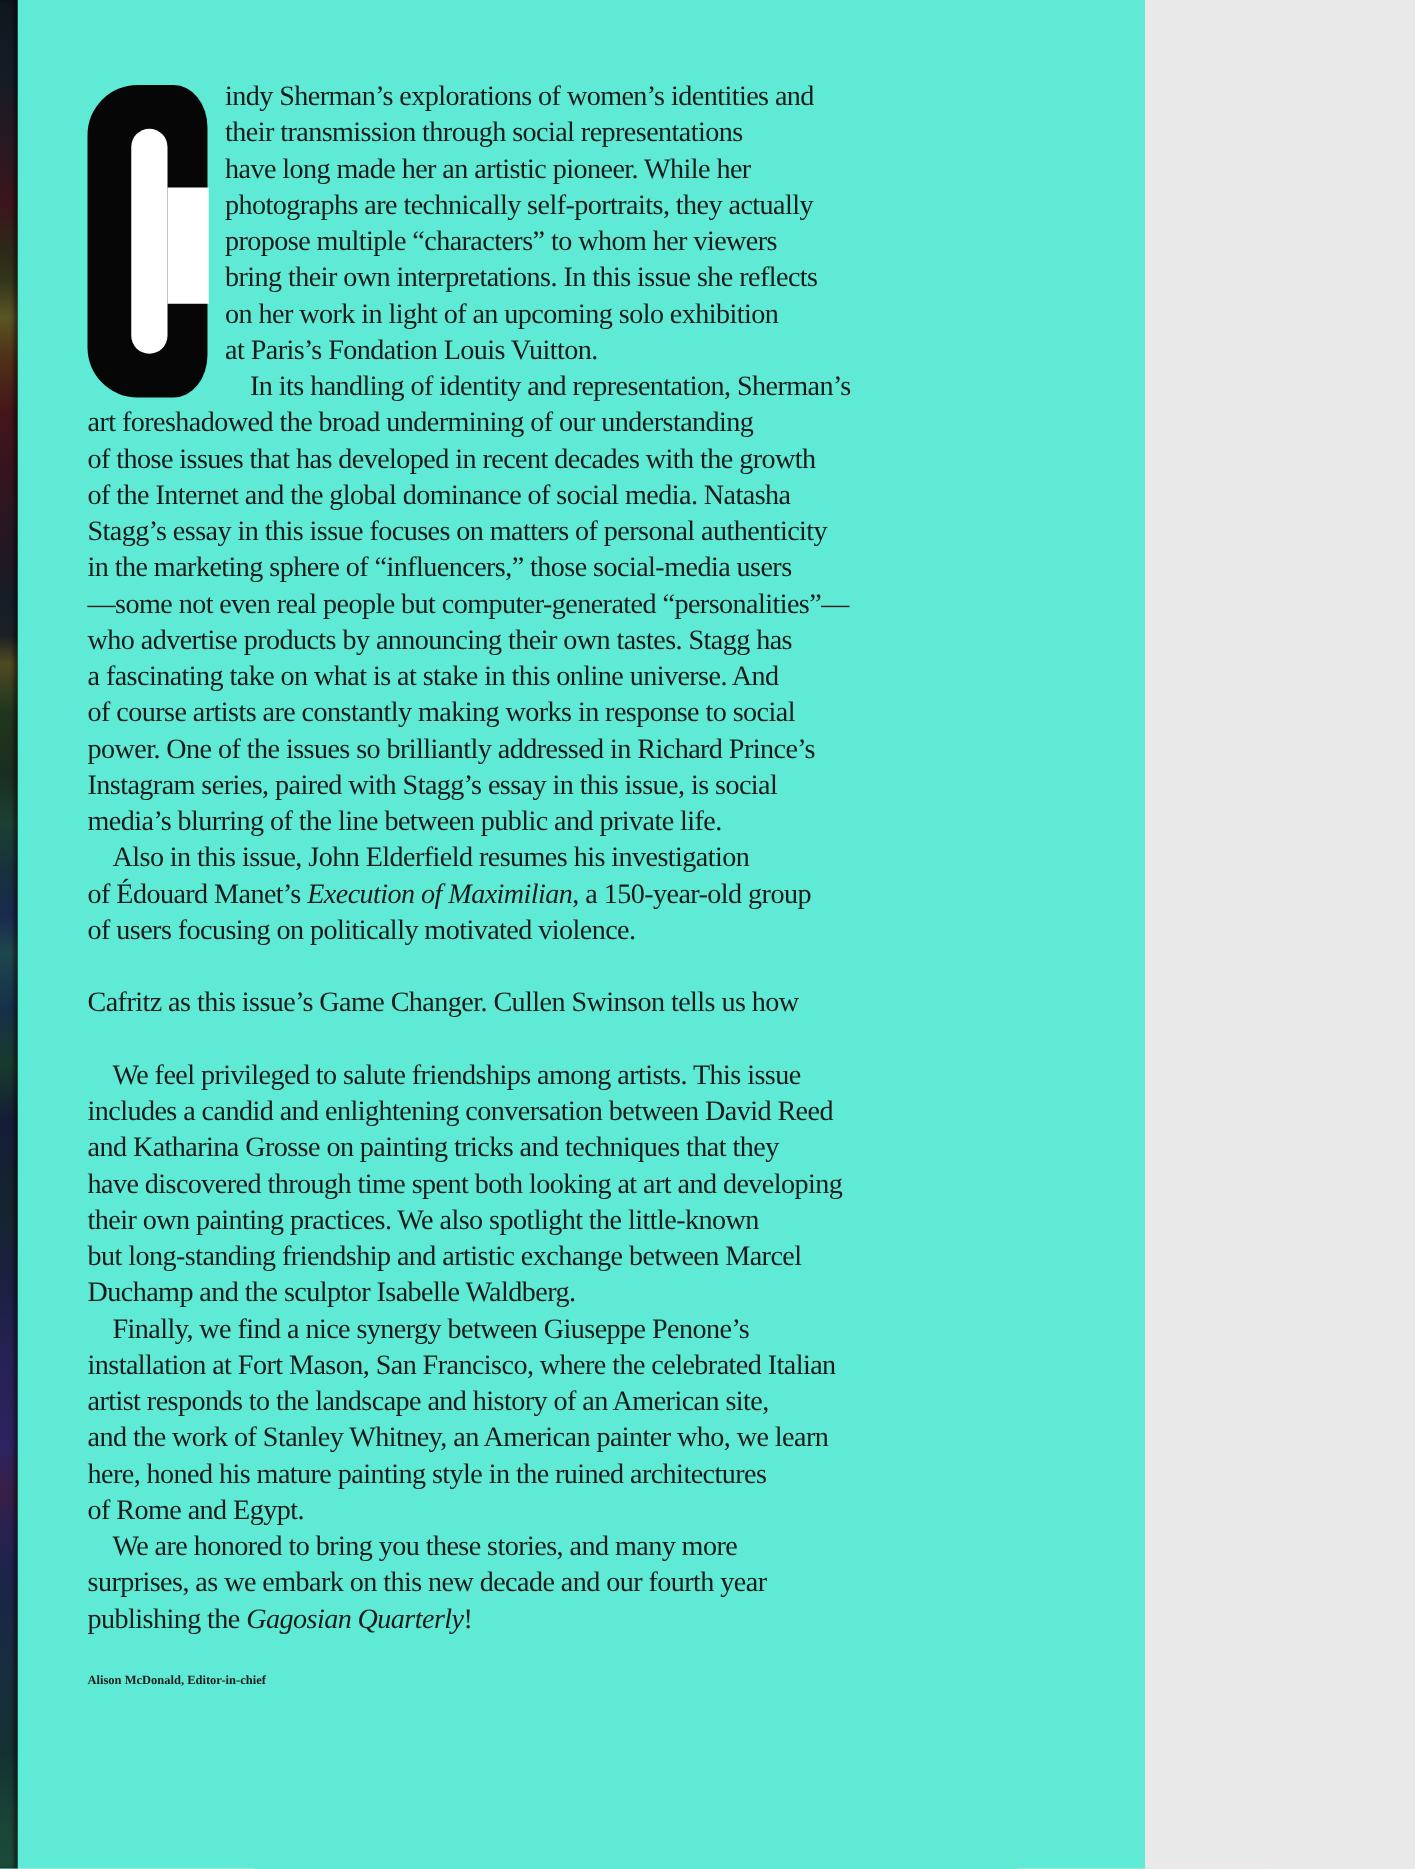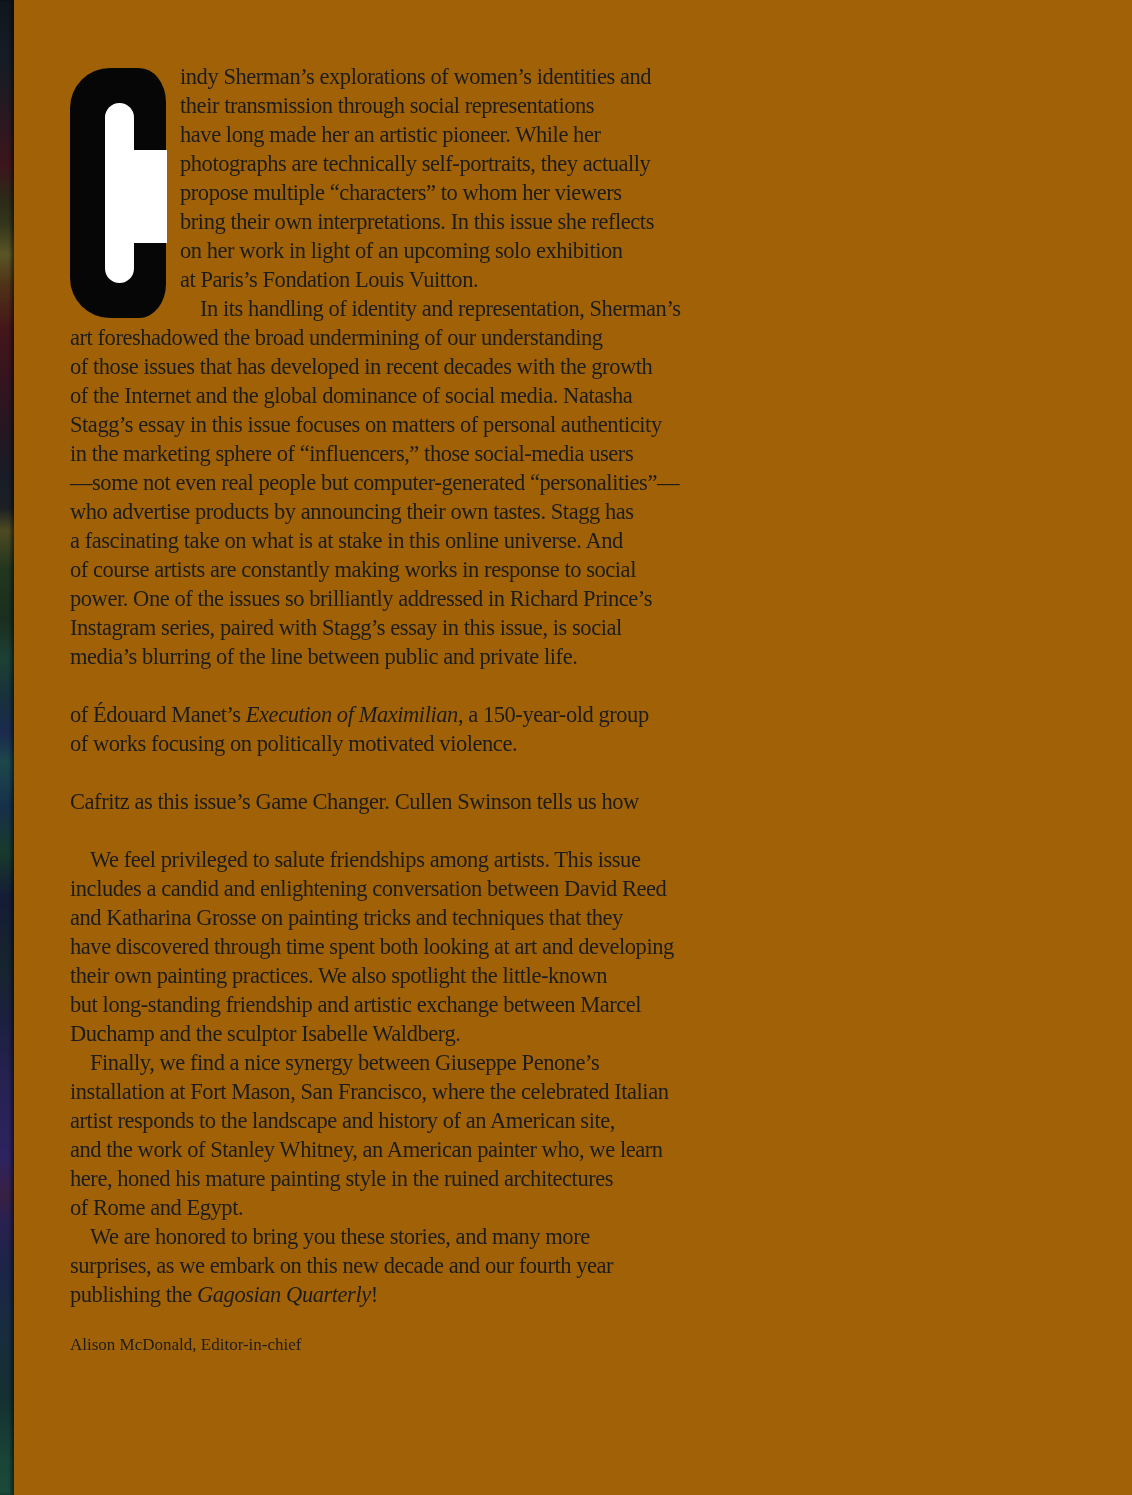--- a/index.html
+++ b/index.html
@@ -1,21 +1,22 @@
 <!DOCTYPE html>
 <html><head>
 <meta charset="utf-8">
 <style>
   html,body{margin:0;padding:0;background:#e9e9e9;}
   .page{
     position:relative;
-    width:1132px;height:1495px;
-    background:#a16207;
+    width:896px;height:1495px;
+    background:#5eead4;
     overflow:hidden;
     font-family:"Liberation Serif","DejaVu Serif",serif;
+    padding-left:20px;
   }
   .photo-strip{
     position:absolute;left:0;top:0;width:14px;height:1495px;
     background:#1a1f2a; 
     box-shadow:inset -3px 0 3px rgba(0,0,0,0.45);
   }
   .article{
     position:absolute;left:70px;top:62px;width:880px;
     color:#1c1c1c;
     font-size:22.5px;line-height:29px;letter-spacing:-0.45px;
@@ -35,40 +36,41 @@
   .dc-slot{
     position:absolute;left:35px;top:35px;width:29px;height:180px;
     background:#ffffff;border-radius:15px;
   }
   .dc-mouth{
     position:absolute;left:64px;top:82px;width:33px;height:93px;
     background:#ffffff;
   }
   .byline{
     margin:26px 0 0 0;
-    font-size:17px;line-height:19px;letter-spacing:0;
+    font-size:10px;line-height:19px;letter-spacing:0;
     color:#1d1d1d;
+    font-weight:bold;
   }
 </style>
 </head>
 <body>
 
 <div class="page">
   <div class="photo-strip" style="background: linear-gradient(rgb(16, 22, 30) 0%, rgb(21, 28, 38) 4%, rgb(42, 24, 32) 8%, rgb(60, 21, 28) 11%, rgb(44, 42, 24) 13.5%, rgb(51, 53, 28) 15%, rgb(90, 85, 36) 17%, rgb(79, 51, 24) 19%, rgb(68, 22, 26) 22%, rgb(54, 20, 30) 25%, rgb(36, 23, 34) 29%, rgb(24, 28, 40) 32%, rgb(28, 32, 36) 34%, rgb(78, 74, 34) 35.5%, rgb(34, 54, 30) 38%, rgb(26, 46, 32) 41.5%, rgb(29, 64, 52) 44%, rgb(23, 50, 60) 46.5%, rgb(27, 42, 78) 49%, rgb(29, 71, 76) 51%, rgb(22, 48, 74) 54%, rgb(24, 58, 44) 57%, rgb(20, 28, 54) 60%, rgb(22, 36, 46) 64.5%, rgb(28, 32, 64) 68.5%, rgb(39, 34, 84) 73%, rgb(45, 35, 96) 77.5%, rgb(56, 32, 67) 80%, rgb(42, 32, 80) 81.5%, rgb(28, 36, 72) 84.5%, rgb(24, 44, 62) 89%, rgb(20, 48, 50) 93.5%, rgb(26, 70, 56) 98%, rgb(27, 74, 58) 100%);"></div>
 
   <div class="article">
     <div>
       <div class="dropcap" aria-label="C" style="background: rgb(6, 6, 6);">
         <span class="dc-slot"></span>
         <span class="dc-mouth"></span>
       </div>
 
     <p class="para"><span>indy Sherman’s explorations of women’s identities and</span><br><span>their transmission through social representations</span><br><span>have long made her an artistic pioneer. While her</span><br><span>photographs are technically self-portraits, they actually</span><br><span>propose multiple “characters” to whom her viewers</span><br><span>bring their own interpretations. In this issue she reflects</span><br><span>on her work in light of an upcoming solo exhibition</span><br><span>at Paris’s Fondation Louis Vuitton.</span></p>
         <p class="para indent"><span>In its handling of identity and representation, Sherman’s</span><br><span>art foreshadowed the broad undermining of our understanding</span><br><span>of those issues that has developed in recent decades with the growth</span><br><span>of the Internet and the global dominance of social media. Natasha</span><br><span>Stagg’s essay in this issue focuses on matters of personal authenticity</span><br><span>in the marketing sphere of “influencers,” those social-media users</span><br><span>—some not even real people but computer-generated “personalities”—</span><br><span>who advertise products by announcing their own tastes. Stagg has</span><br><span>a fascinating take on what is at stake in this online universe. And</span><br><span>of course artists are constantly making works in response to social</span><br><span>power. One of the issues so brilliantly addressed in Richard Prince’s</span><br><span>Instagram series, paired with Stagg’s essay in this issue, is social</span><br><span>media’s blurring of the line between public and private life.</span></p>
-        <p class="para indent"><br><span>of Édouard Manet’s </span><span class="it">Execution of Maximilian</span><span>, a 150-year-old group</span><br><span>of works focusing on politically motivated violence.</span></p>
+        <p class="para indent"><span>Also in this issue, John Elderfield resumes his investigation</span><br><span>of Édouard Manet’s </span><span class="it">Execution of Maximilian</span><span>, a 150-year-old group</span><br><span>of users focusing on politically motivated violence.</span></p>
         <p class="para indent"><br><span>Cafritz as this issue’s Game Changer. Cullen Swinson tells us how</span><br><br></p>
         <p class="para indent"><span>We feel privileged to salute friendships among artists. This issue</span><br><span>includes a candid and enlightening conversation between David Reed</span><br><span>and Katharina Grosse on painting tricks and techniques that they</span><br><span>have discovered through time spent both looking at art and developing</span><br><span>their own painting practices. We also spotlight the little-known</span><br><span>but long-standing friendship and artistic exchange between Marcel</span><br><span>Duchamp and the sculptor Isabelle Waldberg.</span></p>
         <p class="para indent"><span>Finally, we find a nice synergy between Giuseppe Penone’s</span><br><span>installation at Fort Mason, San Francisco, where the celebrated Italian</span><br><span>artist responds to the landscape and history of an American site,</span><br><span>and the work of Stanley Whitney, an American painter who, we learn</span><br><span>here, honed his mature painting style in the ruined architectures</span><br><span>of Rome and Egypt.</span></p>
         <p class="para indent"><span>We are honored to bring you these stories, and many more</span><br><span>surprises, as we embark on this new decade and our fourth year</span><br><span>publishing the </span><span class="it">Gagosian Quarterly</span><span>!</span></p>
       </div>
     <p class="byline">Alison McDonald, Editor-in-chief</p>
   </div>
 </div>
 
 </body></html>

